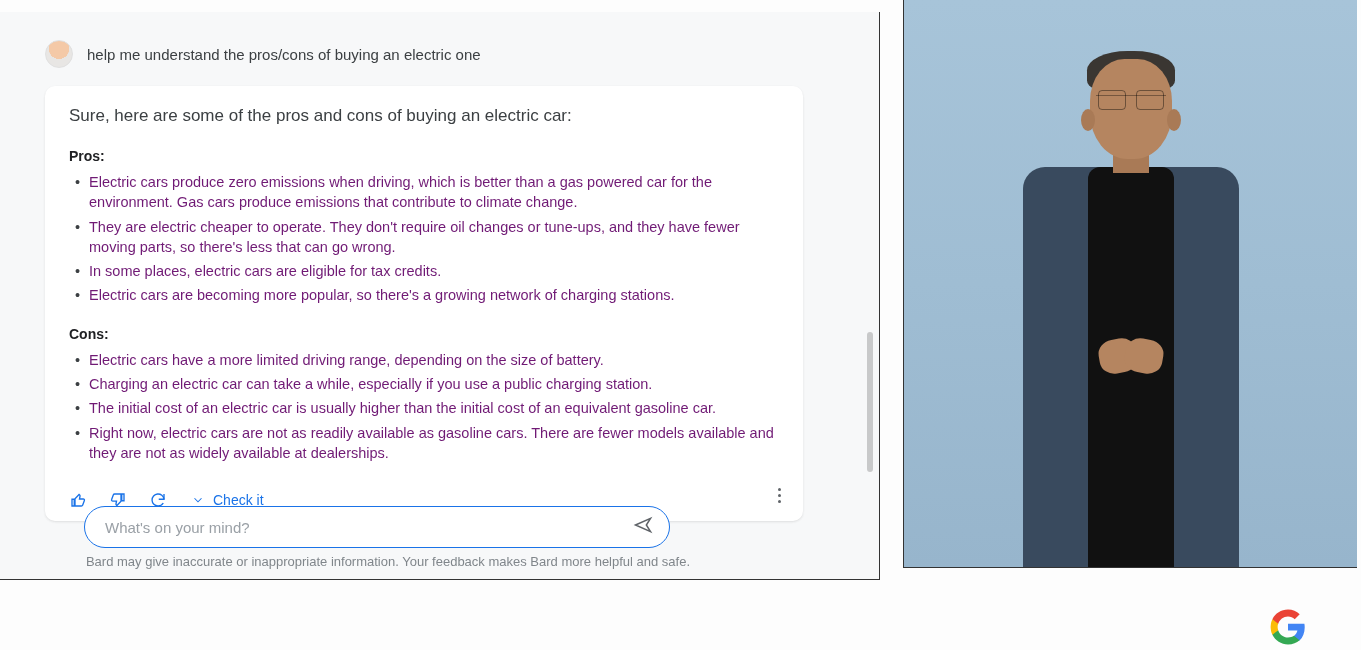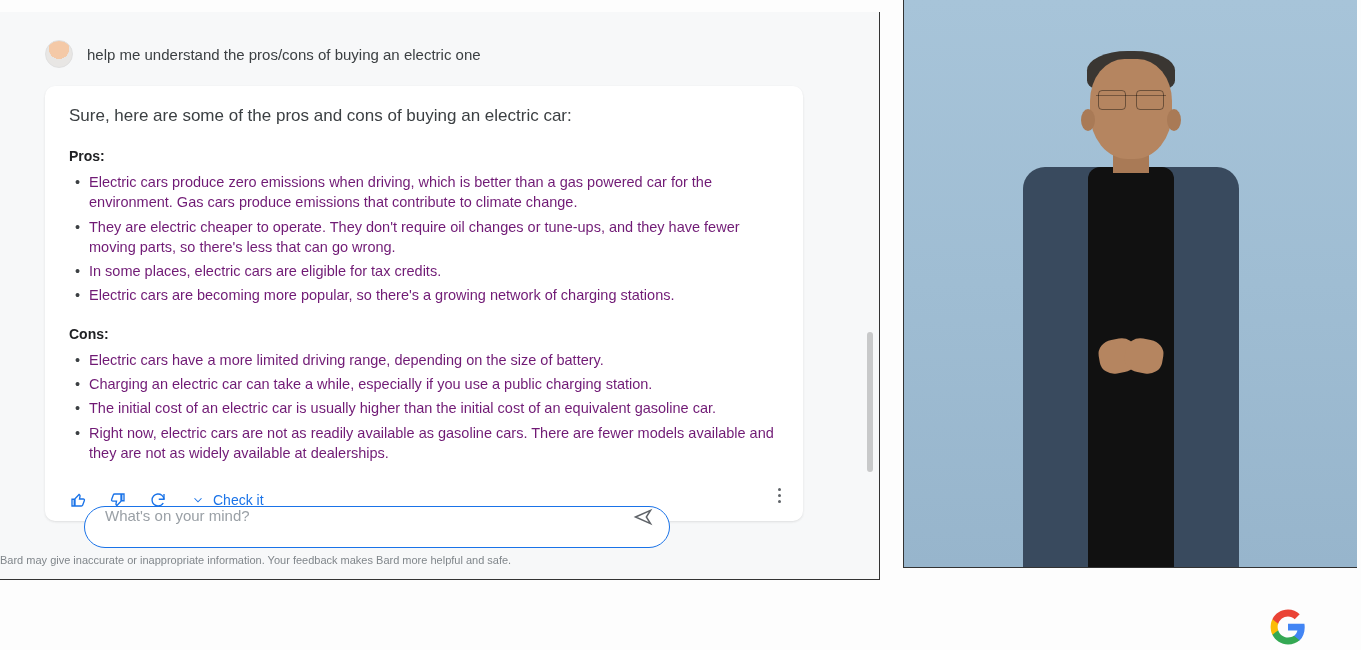--- a/index.html
+++ b/index.html
@@ -136,37 +136,39 @@
   .input-wrap {
     position: absolute;
     left: 84px;
     top: 494px;
     width: 586px;
     height: 42px;
     border: 1.5px solid #1a73e8;
     border-radius: 22px;
     background: #fff;
     display: flex;
-    align-items: flex-start;
+    align-items: center;
     padding: 0 16px 0 20px;
   }
   .input-placeholder {
     flex: 1;
     color: #9aa0a6;
     font-size: 15px;
   }
   .send-icon svg { stroke: #5f6368; fill: none; stroke-width: 1.8; }
 
   .disclaimer {
     position: absolute;
     left: 0;
     top: 542px;
     width: 760px;
-    font-size: 11px;
+    text-align: center;
+    font-size: 13px;
     color: #80868b;
+    padding-left: 16px;
   }
 
   
   .panel-right {
     position: absolute;
     left: 903px;
     top: 0;
     width: 454px;
     height: 568px;
     border: 1px solid #333;

